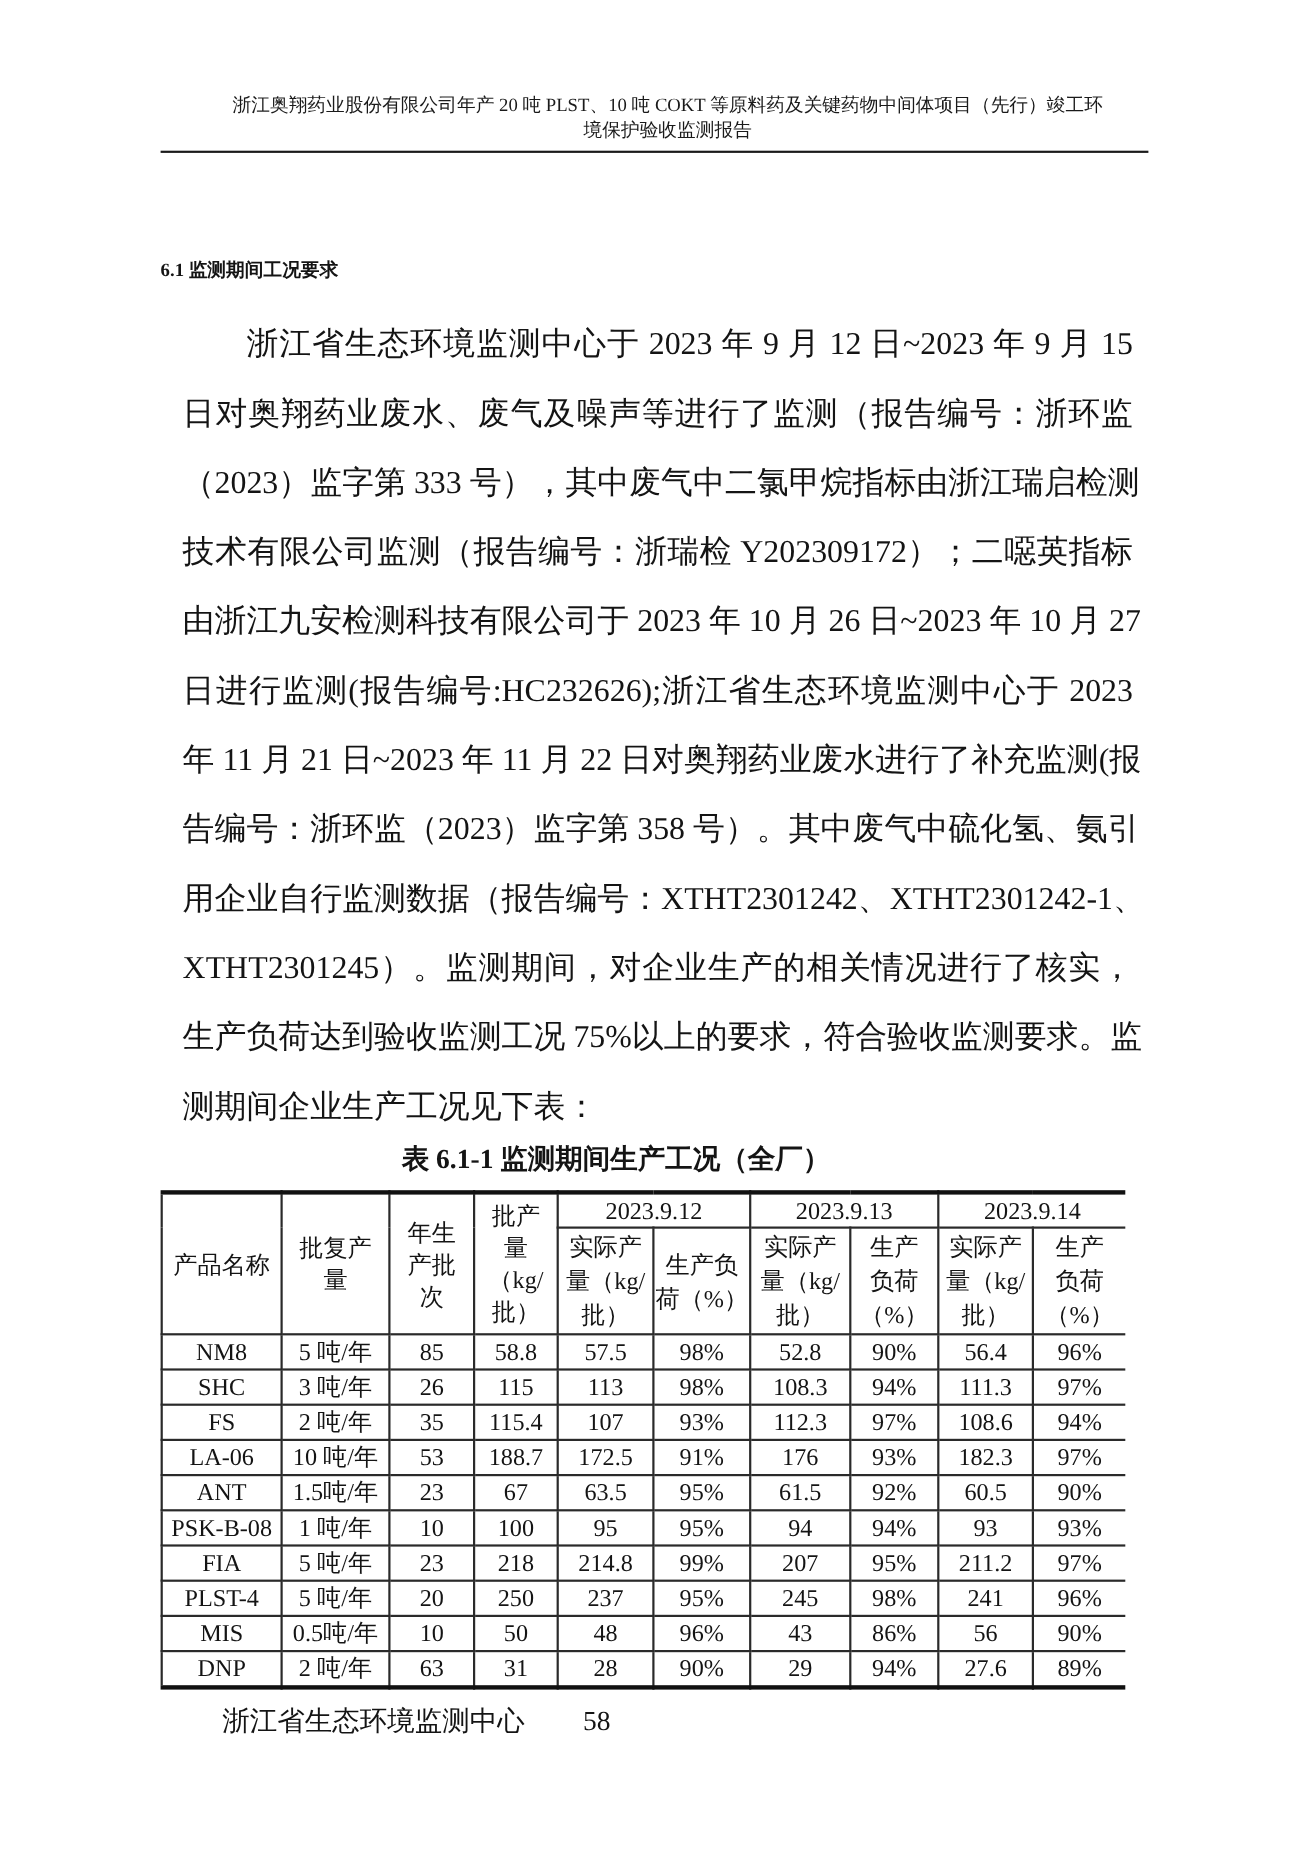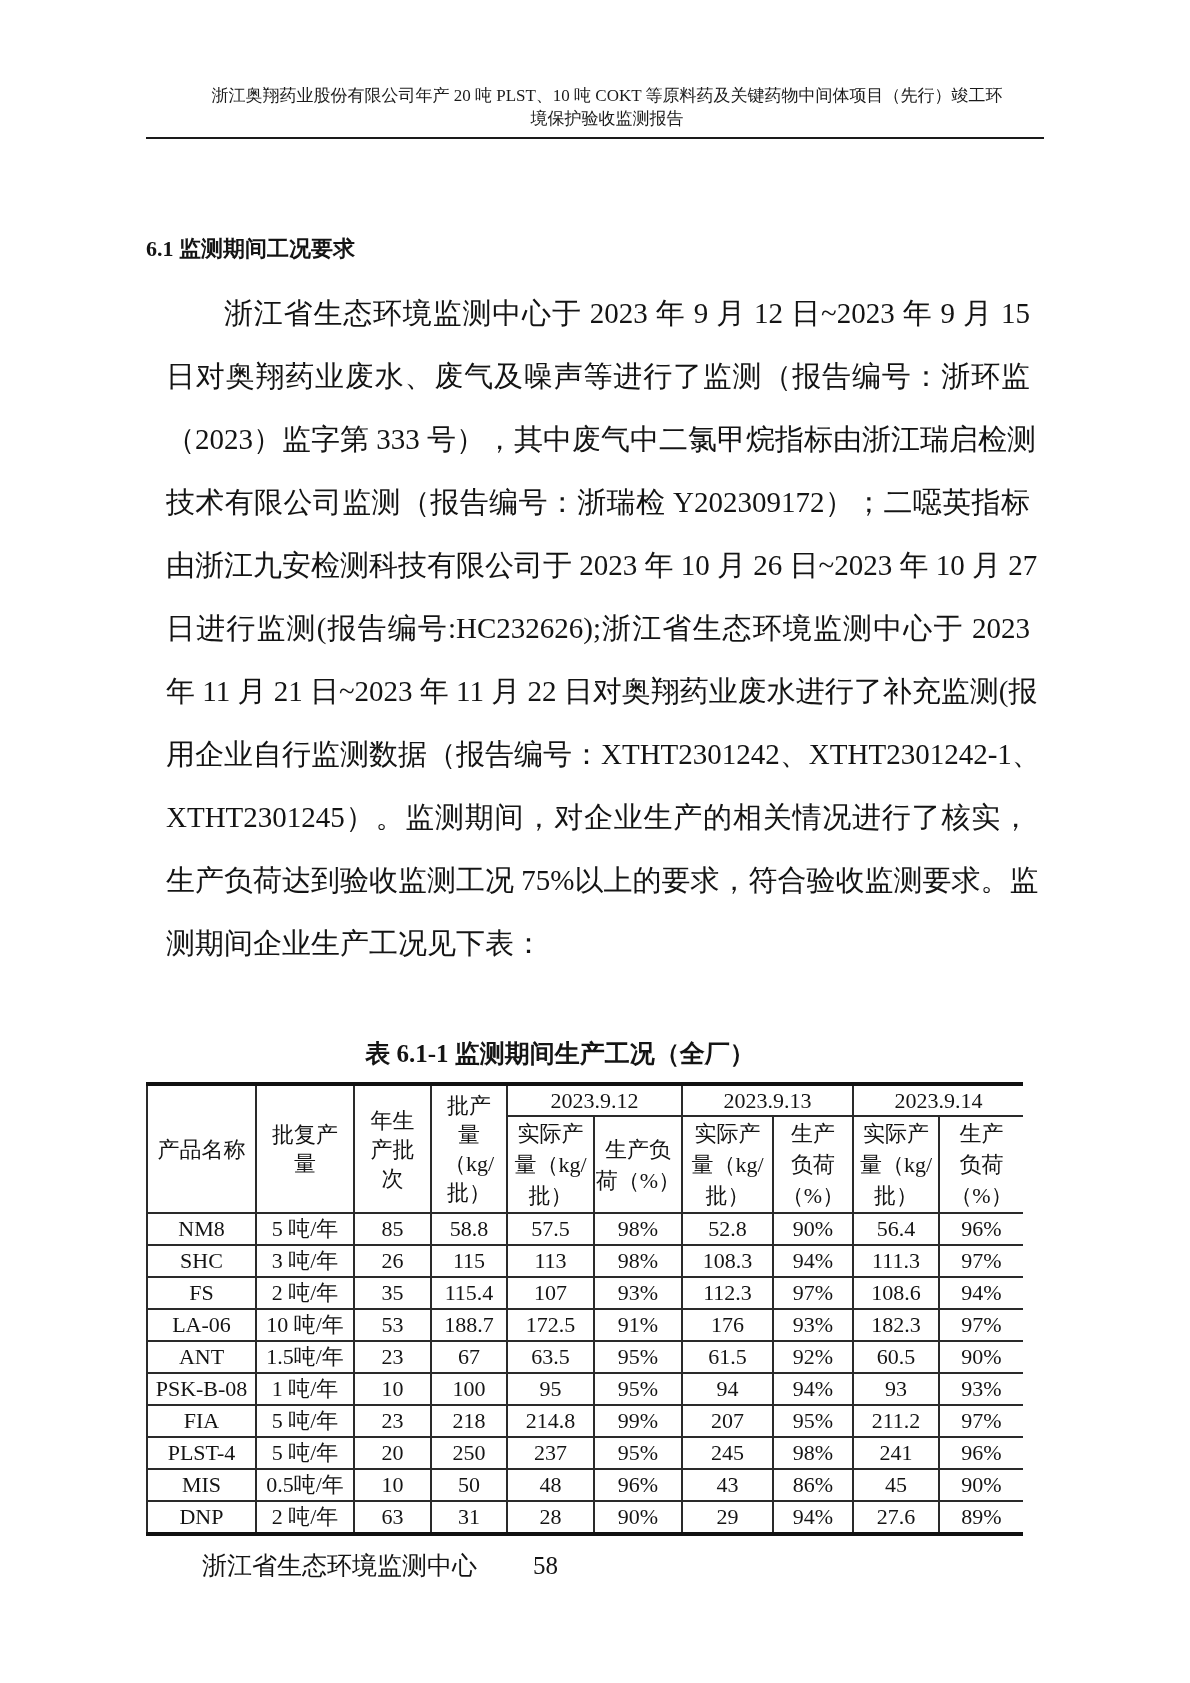--- a/index.html
+++ b/index.html
@@ -19,21 +19,21 @@
   .header-rule{
     position:absolute;top:137px;left:146px;width:898px;height:0;
     border-top:2px solid #1a1a1a;
   }
   .chapter-title{
     position:absolute;top:155px;left:0;width:1190px;
     text-align:center;font-size:35px;font-weight:bold;letter-spacing:1px;
   }
   .section-heading{
     position:absolute;top:234px;left:146px;
-    font-size:22px;font-weight:bold;
+    font-size:17px;font-weight:bold;
   }
   .body-paragraph{
     position:absolute;top:282px;left:166px;width:864px;
     font-size:29px;
   }
   .body-line{
     height:63px;line-height:63px;
     text-align:justify;text-align-last:justify;
     white-space:nowrap;
   }
@@ -62,21 +62,21 @@
   table.production th{white-space:pre-line;line-height:31px;}
   table.production .date-row th{height:29px;line-height:29px;}
   table.production .sub-row th{height:95px;}
   table.production td{height:30px;line-height:30px;}
   table.production th:last-child, table.production td:last-child{border-right:none;}
   .doc-footer{
     position:absolute;top:1552px;left:0;width:1002px;height:28px;
     font-size:25px;line-height:28px;
   }
   .footer-center-name{position:absolute;left:202px;top:0;}
-  .footer-page-number{position:absolute;left:508px;top:0;width:50px;text-align:right;}
+  .footer-page-number{position:absolute;left:530px;top:0;width:50px;text-align:left;}
 </style>
 </head>
 <body>
 
 <div class="page">
 
   <div class="doc-header">
     <div>浙江奥翔药业股份有限公司年产 20 吨 PLST、10 吨 COKT 等原料药及关键药物中间体项目（先行）竣工环</div>
     <div>境保护验收监测报告</div>
   </div>
@@ -87,20 +87,21 @@
   <div class="section-heading">6.1 监测期间工况要求</div>
 
   <div class="body-paragraph">
       <div class="body-line indent">浙江省生态环境监测中心于 2023 年 9 月 12 日~2023 年 9 月 15</div>
       <div class="body-line">日对奥翔药业废水、废气及噪声等进行了监测（报告编号：浙环监</div>
       <div class="body-line">（2023）监字第 333 号），其中废气中二氯甲烷指标由浙江瑞启检测</div>
       <div class="body-line">技术有限公司监测（报告编号：浙瑞检 Y202309172）；二噁英指标</div>
       <div class="body-line">由浙江九安检测科技有限公司于 2023 年 10 月 26 日~2023 年 10 月 27</div>
       <div class="body-line">日进行监测(报告编号:HC232626);浙江省生态环境监测中心于 2023</div>
       <div class="body-line">年 11 月 21 日~2023 年 11 月 22 日对奥翔药业废水进行了补充监测(报</div>
+      <div class="body-line">告编号：浙环监（2023）监字第 358 号）。其中废气中硫化氢、氨引</div>
       <div class="body-line">用企业自行监测数据（报告编号：XTHT2301242、XTHT2301242-1、</div>
       <div class="body-line">XTHT2301245）。监测期间，对企业生产的相关情况进行了核实，</div>
       <div class="body-line">生产负荷达到验收监测工况 75%以上的要求，符合验收监测要求。监</div>
       <div class="body-line last">测期间企业生产工况见下表：</div>
     </div>
 
   <div class="table-caption">表 6.1-1  监测期间生产工况（全厂）</div>
 
   <table class="production">
     <colgroup>
@@ -250,21 +251,21 @@
         </tr>
         <tr>
           <td>MIS</td>
           <td>0.5吨/年</td>
           <td>10</td>
           <td>50</td>
           <td>48</td>
           <td>96%</td>
           <td>43</td>
           <td>86%</td>
-          <td>45</td>
+          <td>56</td>
           <td>90%</td>
         </tr>
         <tr>
           <td>DNP</td>
           <td>2 吨/年</td>
           <td>63</td>
           <td>31</td>
           <td>28</td>
           <td>90%</td>
           <td>29</td>

